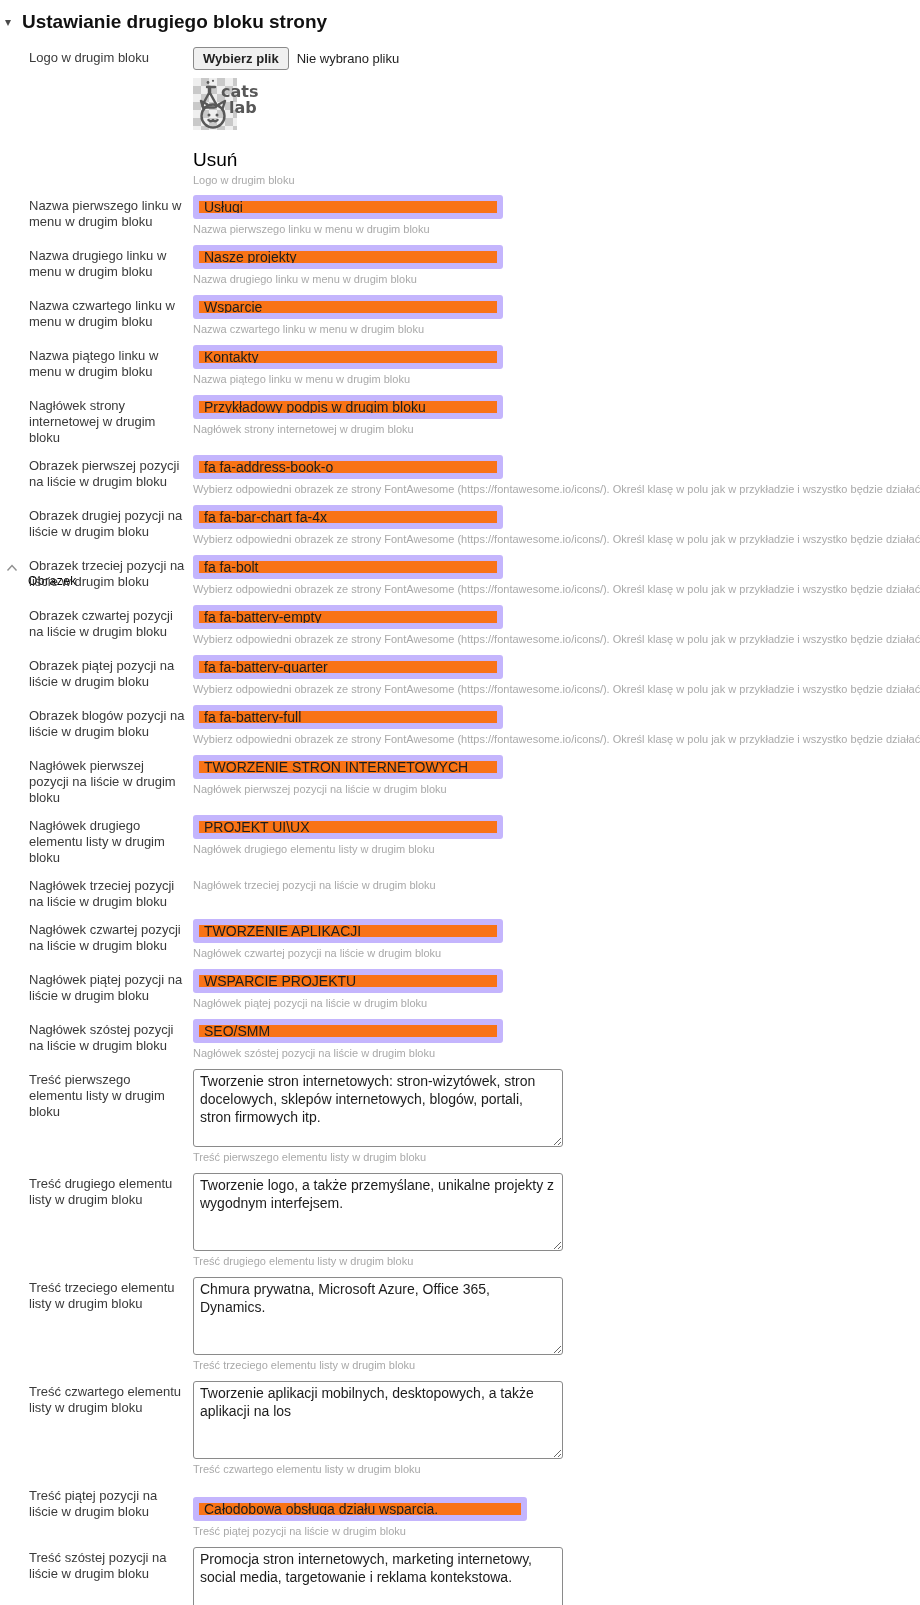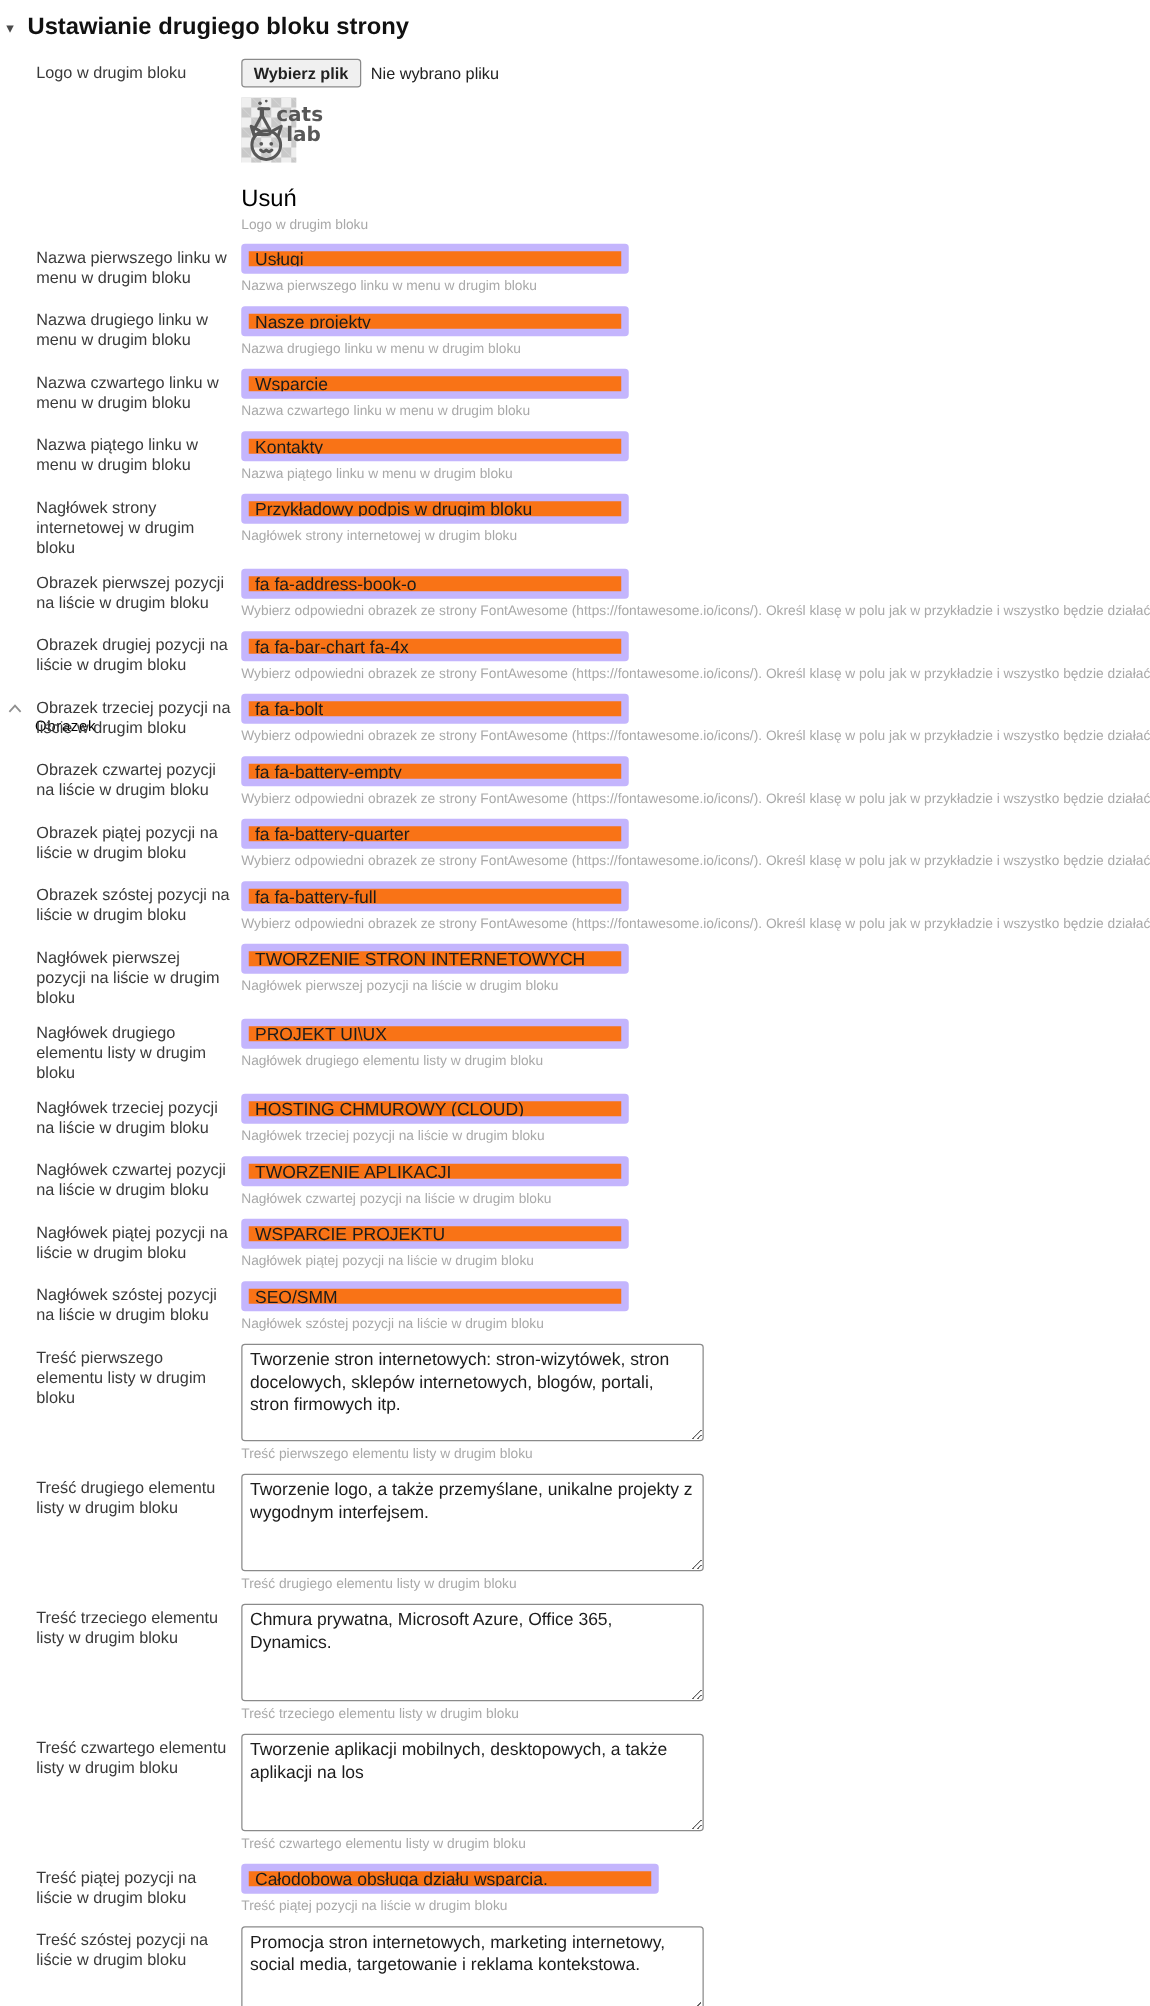--- a/index.html
+++ b/index.html
@@ -18,21 +18,21 @@
     font-size:13px;line-height:16px;color:#3a3a3a;padding-top:3px;
   }
   .control-col{flex:1 1 auto;min-width:0;}
 
   input[type="text"]{
     width:310px;height:24px;box-sizing:border-box;
     border:6px solid #c4b5fd;border-radius:3px;background:#f97316;
     font-family:"Liberation Sans","DejaVu Sans",sans-serif;
     font-size:14px;color:#1c1c1c;padding:1px 5px;display:block;
   }
-  input[type="text"].wide{width:334px;}
+  input[type="text"].wide{width:334px;margin-top:12px;}
   textarea{
     width:370px;height:78px;box-sizing:border-box;
     border:1px solid #8a8a8a;border-radius:3px;background:#fff;
     font-family:"Liberation Sans","DejaVu Sans",sans-serif;
     font-size:14px;line-height:18px;color:#1c1c1c;padding:2px 6px;display:block;
     resize:both;
   }
   #rows .row:last-child textarea{height:70px;}
 
   .helper{
@@ -212,21 +212,21 @@
     <div class="label-col">Obrazek piątej pozycji na liście w drugim bloku</div>
     <div class="control-col">
       <input type="text" value="fa fa-battery-quarter" style="">
 
       <div class="helper nowrap">Wybierz odpowiedni obrazek ze strony FontAwesome (https://fontawesome.io/icons/). Określ klasę w polu jak w przykładzie i wszystko będzie działać.</div>
     </div>
   </div>
 
   <div class="row">
 
-    <div class="label-col">Obrazek szóstej pozycji na liście w drugim bloku</div>
+    <div class="label-col">Obrazek blogów pozycji na liście w drugim bloku</div>
     <div class="control-col">
       <input type="text" value="fa fa-battery-full" style="">
 
       <div class="helper nowrap">Wybierz odpowiedni obrazek ze strony FontAwesome (https://fontawesome.io/icons/). Określ klasę w polu jak w przykładzie i wszystko będzie działać.</div>
     </div>
   </div>
 
   <div class="row">
 
     <div class="label-col">Nagłówek pierwszej pozycji na liście w drugim bloku</div>
@@ -244,21 +244,20 @@
       <input type="text" value="PROJEKT UI\UX" style="">
 
       <div class="helper">Nagłówek drugiego elementu listy w drugim bloku</div>
     </div>
   </div>
 
   <div class="row">
 
     <div class="label-col">Nagłówek trzeciej pozycji na liście w drugim bloku</div>
     <div class="control-col">
-      <input type="text" value="HOSTING CHMUROWY (CLOUD)" style="">
 
       <div class="helper">Nagłówek trzeciej pozycji na liście w drugim bloku</div>
     </div>
   </div>
 
   <div class="row">
 
     <div class="label-col">Nagłówek czwartej pozycji na liście w drugim bloku</div>
     <div class="control-col">
       <input type="text" value="TWORZENIE APLIKACJI" style="">

